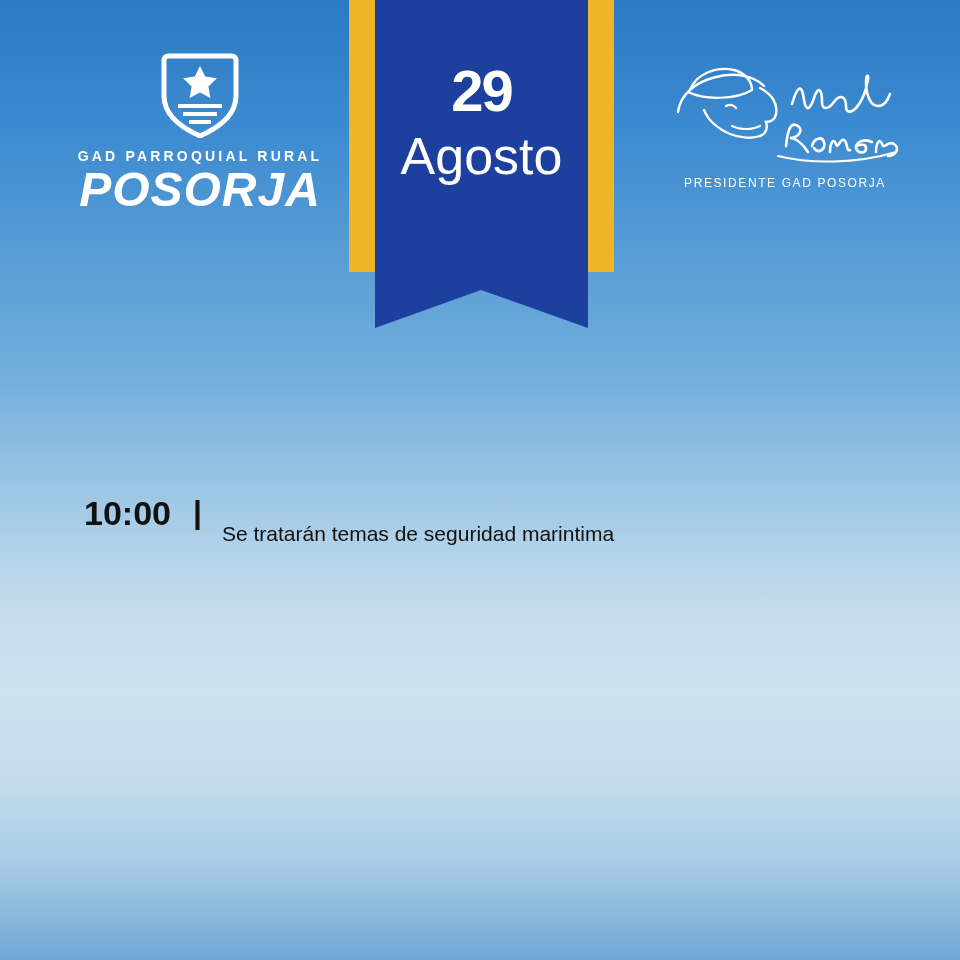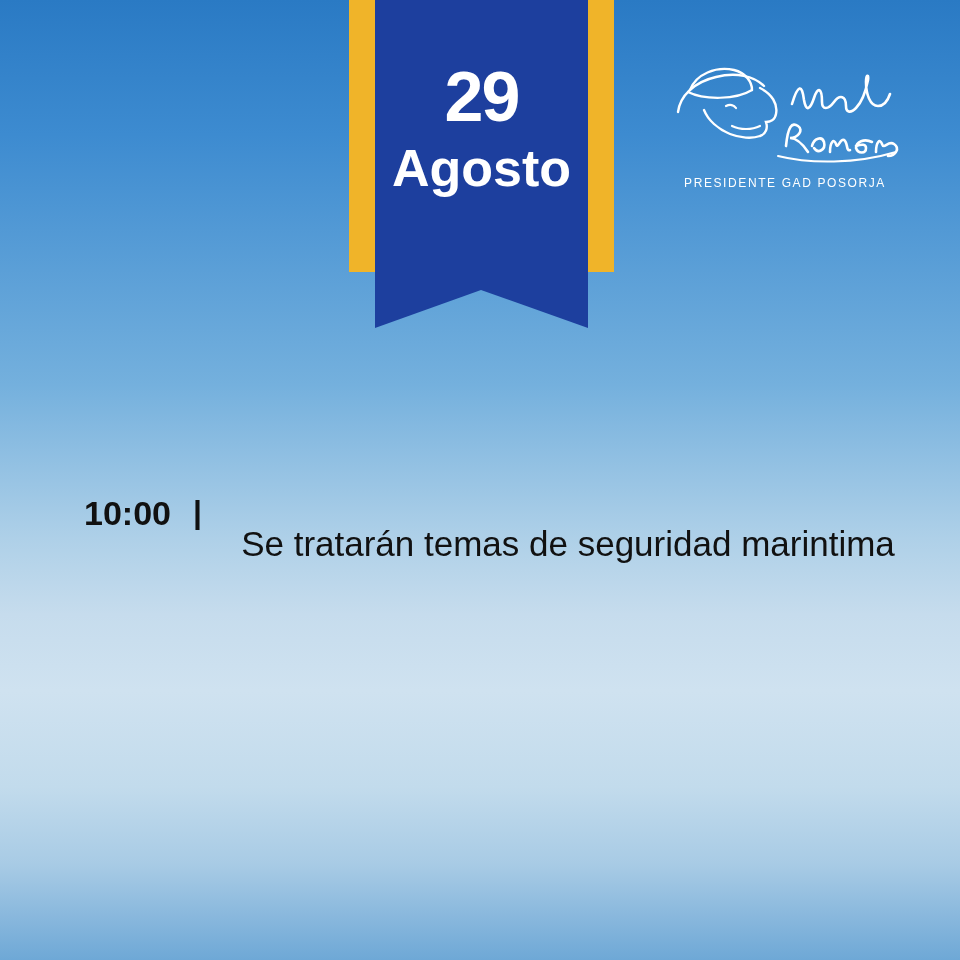--- a/index.html
+++ b/index.html
@@ -76,28 +76,28 @@
   .ribbon-date {
     position: absolute;
     left: 375px;
     top: 62px;
     width: 213px;
     text-align: center;
     color: #ffffff;
     line-height: 1;
   }
   .ribbon-day {
-    font-size: 70px;
+    font-size: 58px;
     font-weight: bold;
     letter-spacing: -2px;
     display: block;
   }
   .ribbon-month {
     font-size: 52px;
-    font-weight: bold;
+    font-weight: normal;
     display: block;
     margin-top: 10px;
     letter-spacing: 0px;
   }
 
   
   .logo-left {
     position: absolute;
     left: 60px;
     top: 50px;
@@ -179,33 +179,45 @@
     font-weight: bold;
     color: #111111;
     line-height: 1.38;
     letter-spacing: 0.2px;
     margin: 0;
   }
   .event-details {
     margin-top: 26px;
   }
   .event-detail-line {
-    font-size: 35px;
+    font-size: 21px;
     color: #111111;
     line-height: 1.5;
-    text-align: center;
   }
 </style>
 </head>
 <body>
 
 <div class="poster">
 
   <div class="header">
 
+    <div class="logo-left">
+      <div class="logo-shield">
+        <svg width="92" height="88" viewBox="0 0 92 88" aria-hidden="true">
+          <path d="M14 6 h64 a4 4 0 0 1 4 4 v36 c0 20 -18 32 -36 40 C28 78 10 66 10 46 V10 a4 4 0 0 1 4 -4 z" fill="none" stroke="#ffffff" stroke-width="5"></path>
+          <path d="M46 16 l5.2 10.6 11.7 1.7 -8.5 8.2 2 11.6 -10.4 -5.5 -10.4 5.5 2 -11.6 -8.5 -8.2 11.7 -1.7 z" fill="#ffffff"></path>
+          <rect x="24" y="54" width="44" height="4" fill="#ffffff"></rect>
+          <rect x="29" y="62" width="34" height="4" fill="#ffffff"></rect>
+          <rect x="35" y="70" width="22" height="4" fill="#ffffff"></rect>
+        </svg>
+      </div>
+      <div class="logo-sub">GAD PARROQUIAL RURAL</div>
+      <div class="logo-main">POSORJA</div>
+    </div>
 
     <div class="ribbon-gold-left"></div>
     <div class="ribbon-gold-right"></div>
     <div class="ribbon-blue"></div>
     <div class="ribbon-tail"></div>
     <div class="ribbon-date">
       <span class="ribbon-day">29</span>
       <span class="ribbon-month">Agosto</span>
     </div>
 

